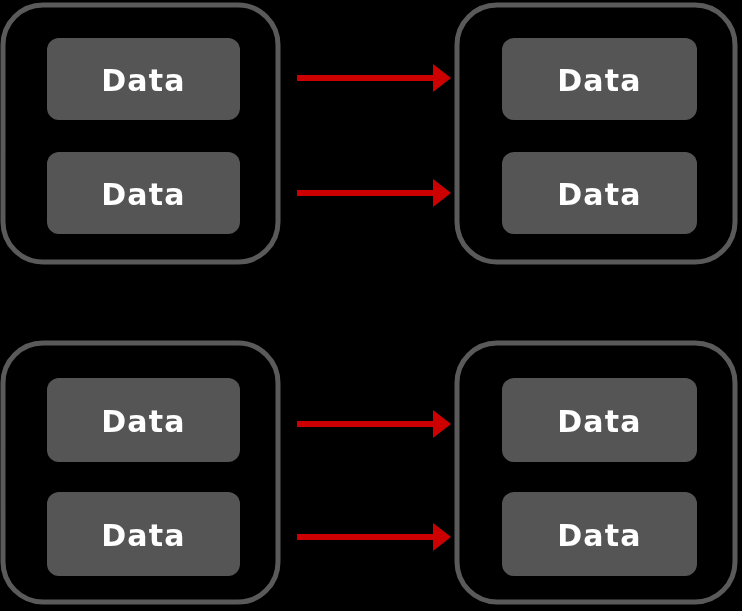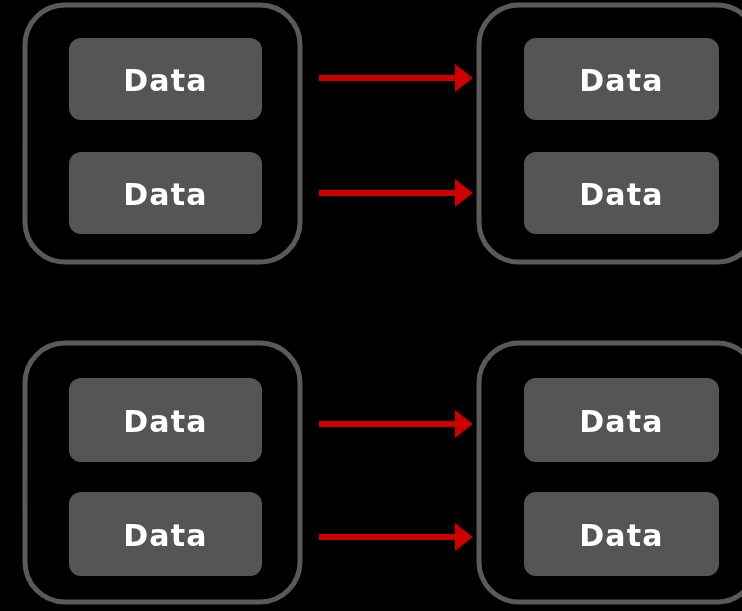--- a/index.html
+++ b/index.html
@@ -11,21 +11,20 @@
     width: 742px;
     height: 611px;
     overflow: hidden;
     font-family: "DejaVu Sans", sans-serif;
   }
   #diagram-root {
     position: relative;
     width: 686px;
     height: 611px;
     background: #000000;
-    margin-left: 22px;
   }
   svg#diagram-svg {
     display: block;
     width: 742px;
     height: 611px;
   }
   .group-frame {
     fill: none;
     stroke: #5a5a5a;
     stroke-width: 5;

